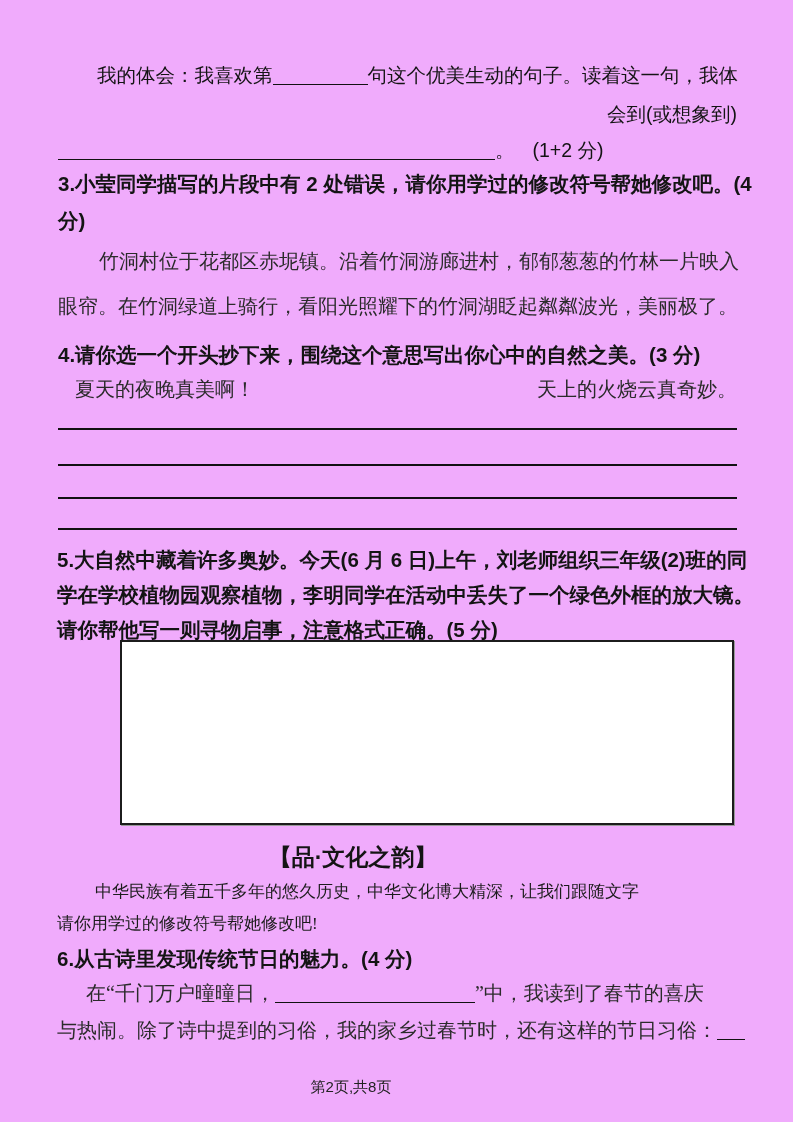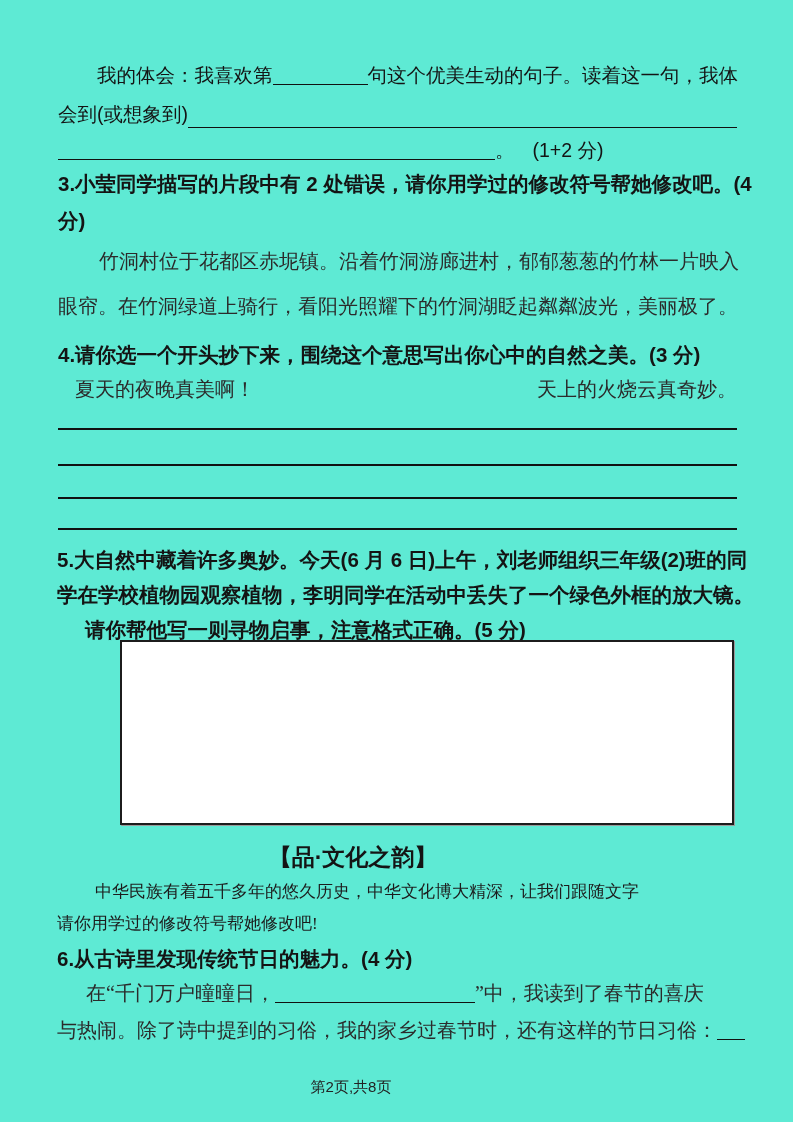--- a/index.html
+++ b/index.html
@@ -1,20 +1,20 @@
 <!DOCTYPE html>
 <html><head>
 <meta charset="utf-8">
 <style>
   html, body { margin: 0; padding: 0; background: #ffffff; }
   .page {
     position: relative;
     width: 793px;
     height: 1122px;
-    background: #5eead4;
+    background: #f0abfc;
     color: #141414;
     font-family: "Liberation Sans", "DejaVu Sans", sans-serif;
     overflow: hidden;
   }
   .abs { position: absolute; white-space: nowrap; }
 
   
   .sans-reg  { font-family: "Liberation Sans", "DejaVu Sans", sans-serif; font-size: 19.5px; font-weight: 400; }
   .q-bold    { font-family: "Liberation Sans", "DejaVu Sans", sans-serif; font-size: 20.5px; font-weight: 700; }
   .song      { font-family: "Liberation Serif", "DejaVu Serif", serif; font-size: 20px; font-weight: 400; color: #2b2b2b; }
@@ -61,21 +61,21 @@
   .score-gap { display: inline-block; width: 18px; }
 </style>
 </head>
 <body>
 
 <div class="page">
 
   <div class="abs sans-reg" style="top:62px; left:97px;">
     <span>我的体会：我喜欢第</span><span class="blank b95"></span><span>句这个优美生动的句子。读着这一句，我体</span>
   </div>
-  <div class="abs sans-reg flexline" style="top:101px; left:58px; width:679px;">
+  <div class="abs sans-reg flexline" style="top:101px; left:58px; width:679px;flex-direction:column;">
     <span>会到(或想象到)</span>
       <span class="blank grow"></span>
   </div>
   <div class="abs sans-reg" style="top:137px; left:58px;">
     <span class="blank b437"></span><span>。</span><span class="score-gap"></span><span>(1+2 分)</span>
   </div>
 
   <div class="abs q-bold" style="top:170px; left:58px;">3.小莹同学描写的片段中有 2 处错误，请你用学过的修改符号帮她修改吧。(4</div>
   <div class="abs q-bold" style="top:207px; left:58px;">分)</div>
   <div class="abs song" style="top:248px; left:99px;">竹洞村位于花都区赤坭镇。沿着竹洞游廊进村，郁郁葱葱的竹林一片映入</div>
@@ -87,21 +87,21 @@
     <span>天上的火烧云真奇妙。</span>
   </div>
 
   <div class="ans-line" style="top:428px;"></div>
   <div class="ans-line" style="top:464px;"></div>
   <div class="ans-line" style="top:497px;"></div>
   <div class="ans-line" style="top:528px;"></div>
 
   <div class="abs q-bold" style="top:546px; left:57px;">5.大自然中藏着许多奥妙。今天(6 月 6 日)上午，刘老师组织三年级(2)班的同</div>
   <div class="abs q-bold" style="top:581px; left:57px;">学在学校植物园观察植物，李明同学在活动中丢失了一个绿色外框的放大镜。</div>
-  <div class="abs q-bold" style="top:616px; left:57px;margin-left:28px;">请你帮他写一则寻物启事，注意格式正确。(5 分)</div>
+  <div class="abs q-bold" style="top:616px; left:57px;">请你帮他写一则寻物启事，注意格式正确。(5 分)</div>
   <div class="answer-box"></div>
 
   <div class="abs section-header" style="top:842px; left:0; width:706px; text-align:center; white-space:nowrap;">【品·文化之韵】</div>
 
   <div class="abs kaiti" style="top:880px; left:95px;">中华民族有着五千多年的悠久历史，中华文化博大精深，让我们跟随文字</div>
   <div class="abs kaiti" style="top:912px; left:57px;">请你用学过的修改符号帮她修改吧!</div>
 
   <div class="abs q-bold" style="top:945px; left:57px;">6.从古诗里发现传统节日的魅力。(4 分)</div>
   <div class="abs song" style="top:1017px; left:57px;">
     <span>与热闹。除了诗中提到的习俗，我的家乡过春节时，还有这样的节日习俗：</span><span class="blank b28"></span>

